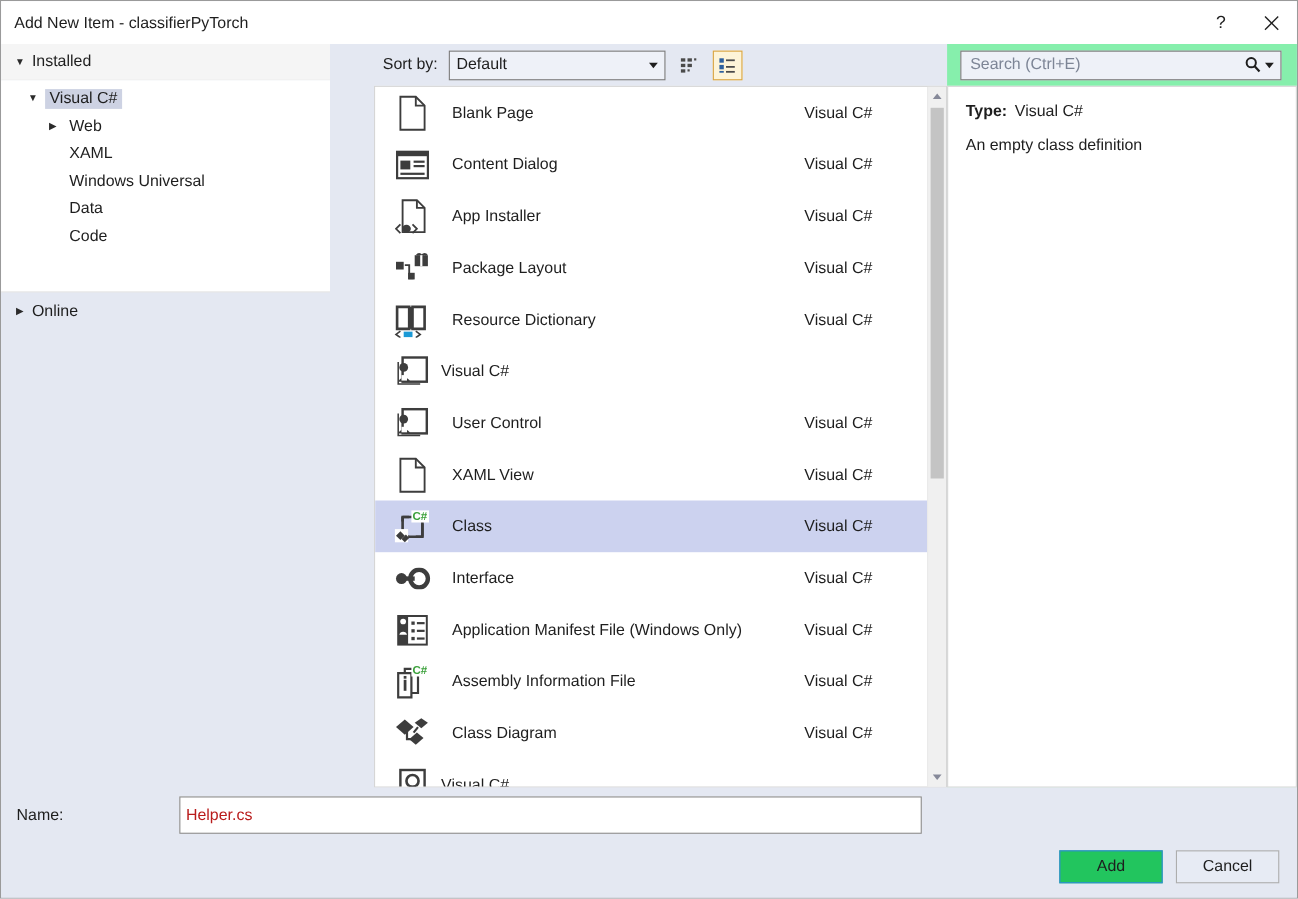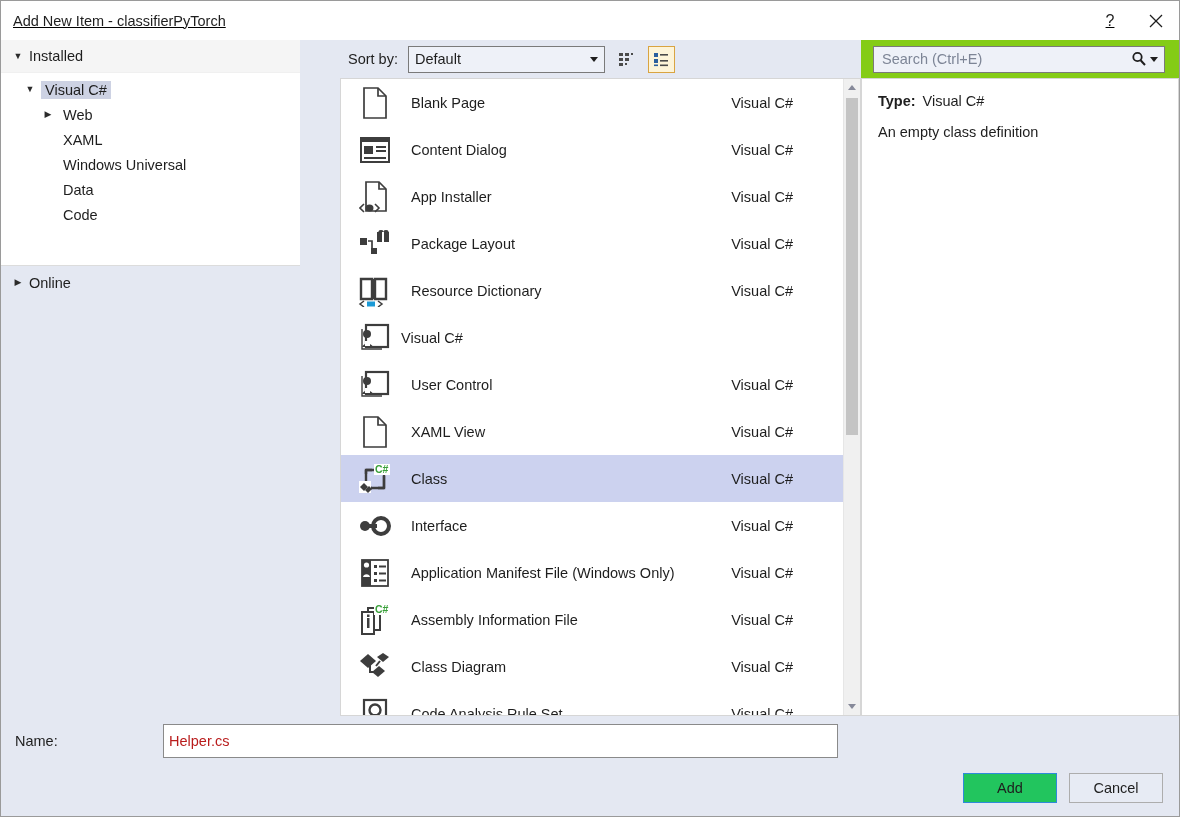--- a/index.html
+++ b/index.html
@@ -21,21 +21,20 @@
   }
 
   
   .titlebar {
     height: 39px;
     background: #ffffff;
     display: flex;
     align-items: center;
     flex: 0 0 auto;
     position: relative;
-    text-decoration: underline;
   }
   .title-text {
     font-size: 14.5px;
     color: #1e1e1e;
     padding-left: 12px;
     white-space: nowrap;
   }
   .title-buttons {
     margin-left: auto;
     display: flex;
@@ -264,21 +263,21 @@
     background: #c4c4c4;
     cursor: default;
   }
 
   
   .right-panel {
     width: 318px;
     flex: 0 0 318px;
     display: flex;
     flex-direction: column;
-    background: #84cc16;
+    background: #86efac;
   }
   .search-wrap {
     height: 38px;
     flex: 0 0 38px;
     display: flex;
     align-items: center;
     padding: 0 14px 0 12px;
   }
   .search-box {
     flex: 1 1 auto;
@@ -667,21 +666,20 @@
           </div>
 
           <div class="item-row">
             <div class="item-icon">
               <svg width="28" height="32" viewBox="0 0 28 32">
                 <rect x="3" y="2" width="22" height="28" fill="#ffffff" stroke="#3d3d3d" stroke-width="2.2"></rect>
                 <circle cx="14" cy="12" r="5.5" fill="none" stroke="#3d3d3d" stroke-width="2.4"></circle>
                 <path d="M11 16 l-2 10 l5 -4 l5 4 l-2 -10 z" fill="#3d3d3d"></path>
               </svg>
             </div>
-            <div class="item-name">Code Analysis Rule Set</div>
             <div class="item-lang">Visual C#</div>
           </div>
 
         </div>
 
         <div class="vscroll">
           <div class="vs-arrow">
             <span class="a-up"></span>
           </div>
           <div class="vs-track">

